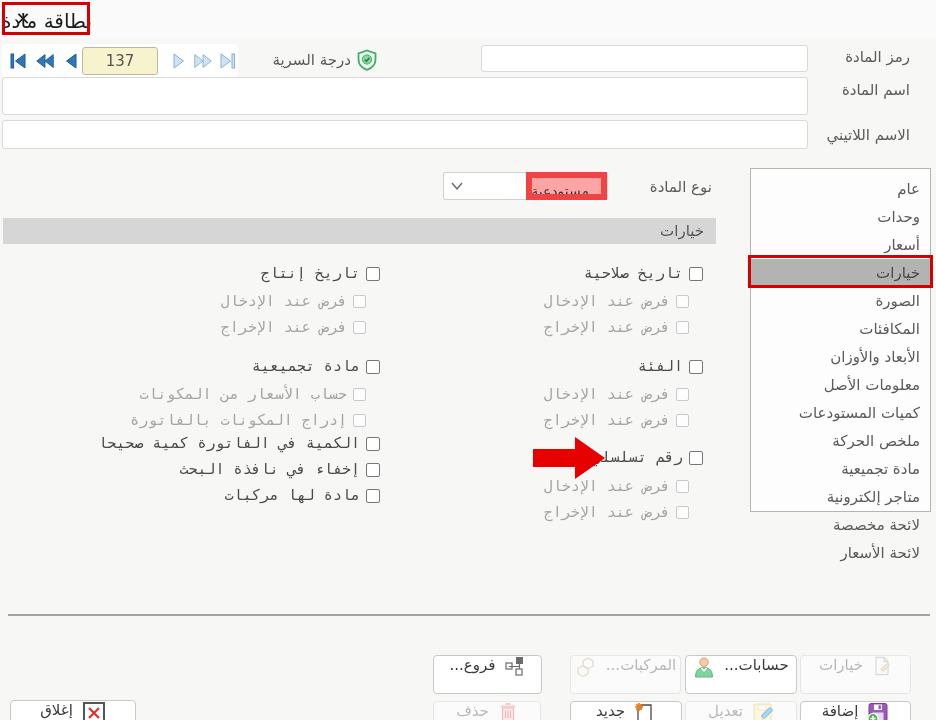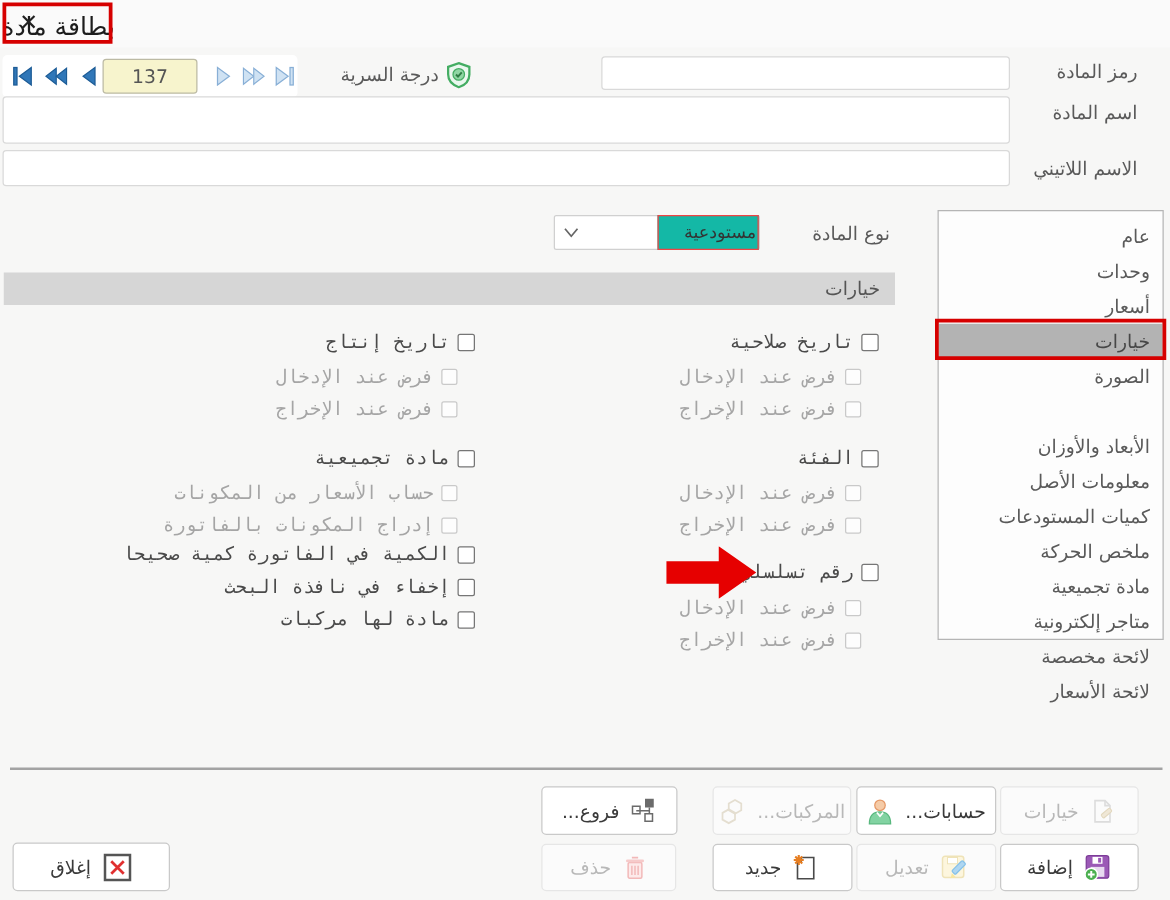--- a/index.html
+++ b/index.html
@@ -32,22 +32,22 @@
 
   
   .fld-label { position:absolute; font-size:15px; color:#5a5a5a; white-space:nowrap; }
   .txt-input { position:absolute; background:#fff; border:1px solid #d9d9d9; border-radius:3px;
     font-family:inherit; font-size:15px; color:#333; padding:0 8px; direction:rtl; }
 
   
   .combo { position:absolute; left:443px; top:172px; width:165px; height:28px;
     background:#fff; border:1px solid #d0d0d0; border-radius:2px; }
   .combo-text { position:absolute; right:0; top:-1px; width:81px; height:28px;
-    border:1px solid #ef4444; background:#14b8a6; font-size:14px; color:#333;
-    line-height:26px; padding-right:1px; white-space:nowrap; overflow:hidden; }
+    border:6px solid #ef4444; background:#fca5a5; font-size:14px; color:#333;
+    line-height:26px; padding-right:12px; white-space:nowrap; overflow:hidden; }
   .combo-arrow { position:absolute; left:6px; top:8px; }
 
   
   .section-bar { position:absolute; left:3px; top:218px; width:713px; height:26px;
     background:#d6d6d6; }
   .section-bar-text { float:right; margin-right:12px; line-height:26px; font-size:15px; color:#555; }
 
   
   .sidebar { position:absolute; left:750px; top:168px; width:181px; height:344px;
     background:#fdfdfd; border:1px solid #b5b5b5; }
@@ -64,23 +64,23 @@
   .cb.sub  { width:13px; height:13px; border:1px solid #c9c9c9; background:#fdfdfd; }
   .opt-label { font-size:15px;font-family:Liberation Mono, monospace; }
   .opt-label.main { color:#4a4a4a; }
   .opt-label.sub  { color:#a5a5a5; }
 
   .red-arrow { position:absolute; left:533px; top:437px; z-index:5; pointer-events:none; }
 
   .divider { position:absolute; left:8px; top:614px; width:922px; height:2px; background:#a3a3a3; }
 
   
-  .btn { position:absolute; display:flex; align-items:center; justify-content:center; gap:9px;
+  .btn { position:absolute; display:flex; justify-content:center; gap:9px;
     background:#fff; border:1px solid #c9c9c9; border-radius:4px; cursor:pointer;
-    font-size:15px; color:#3a3a3a; }
+    font-size:15px; color:#3a3a3a;margin-top:26px; }
   .btn .lbl { white-space:nowrap; }
   .btn.disabled { background:#fbfbfb; border-color:#e6e6e6; color:#b8b8b8; cursor:default; }
   .btn .ic { flex:none; display:flex; }
   
   .btn.icon-left { flex-direction:row-reverse; }
 </style>
 </head>
 <body>
 
 <div id="app">
@@ -145,20 +145,21 @@
   <div class="section-bar">
     <span class="section-bar-text">خيارات</span>
   </div>
 
   <div class="sidebar">
     <div class="side-item" style="top:6px">عام</div>
     <div class="side-item" style="top:34px">وحدات</div>
     <div class="side-item" style="top:62px">أسعار</div>
     <div class="side-item selected" style="top:90px">خيارات</div>
     <div class="side-item" style="top:118px">الصورة</div>
+    <div class="side-item" style="top:146px">المكافئات</div>
     <div class="side-item" style="top:174px">الأبعاد والأوزان</div>
     <div class="side-item" style="top:202px">معلومات الأصل</div>
     <div class="side-item" style="top:230px">كميات المستودعات</div>
     <div class="side-item" style="top:258px">ملخص الحركة</div>
     <div class="side-item" style="top:286px">مادة تجميعية</div>
     <div class="side-item" style="top:314px">متاجر إلكترونية</div>
     <div class="side-item" style="top:342px">لائحة مخصصة</div>
     <div class="side-item" style="top:370px">لائحة الأسعار</div>
   </div>
   <div class="sidebar-annotation"></div>

